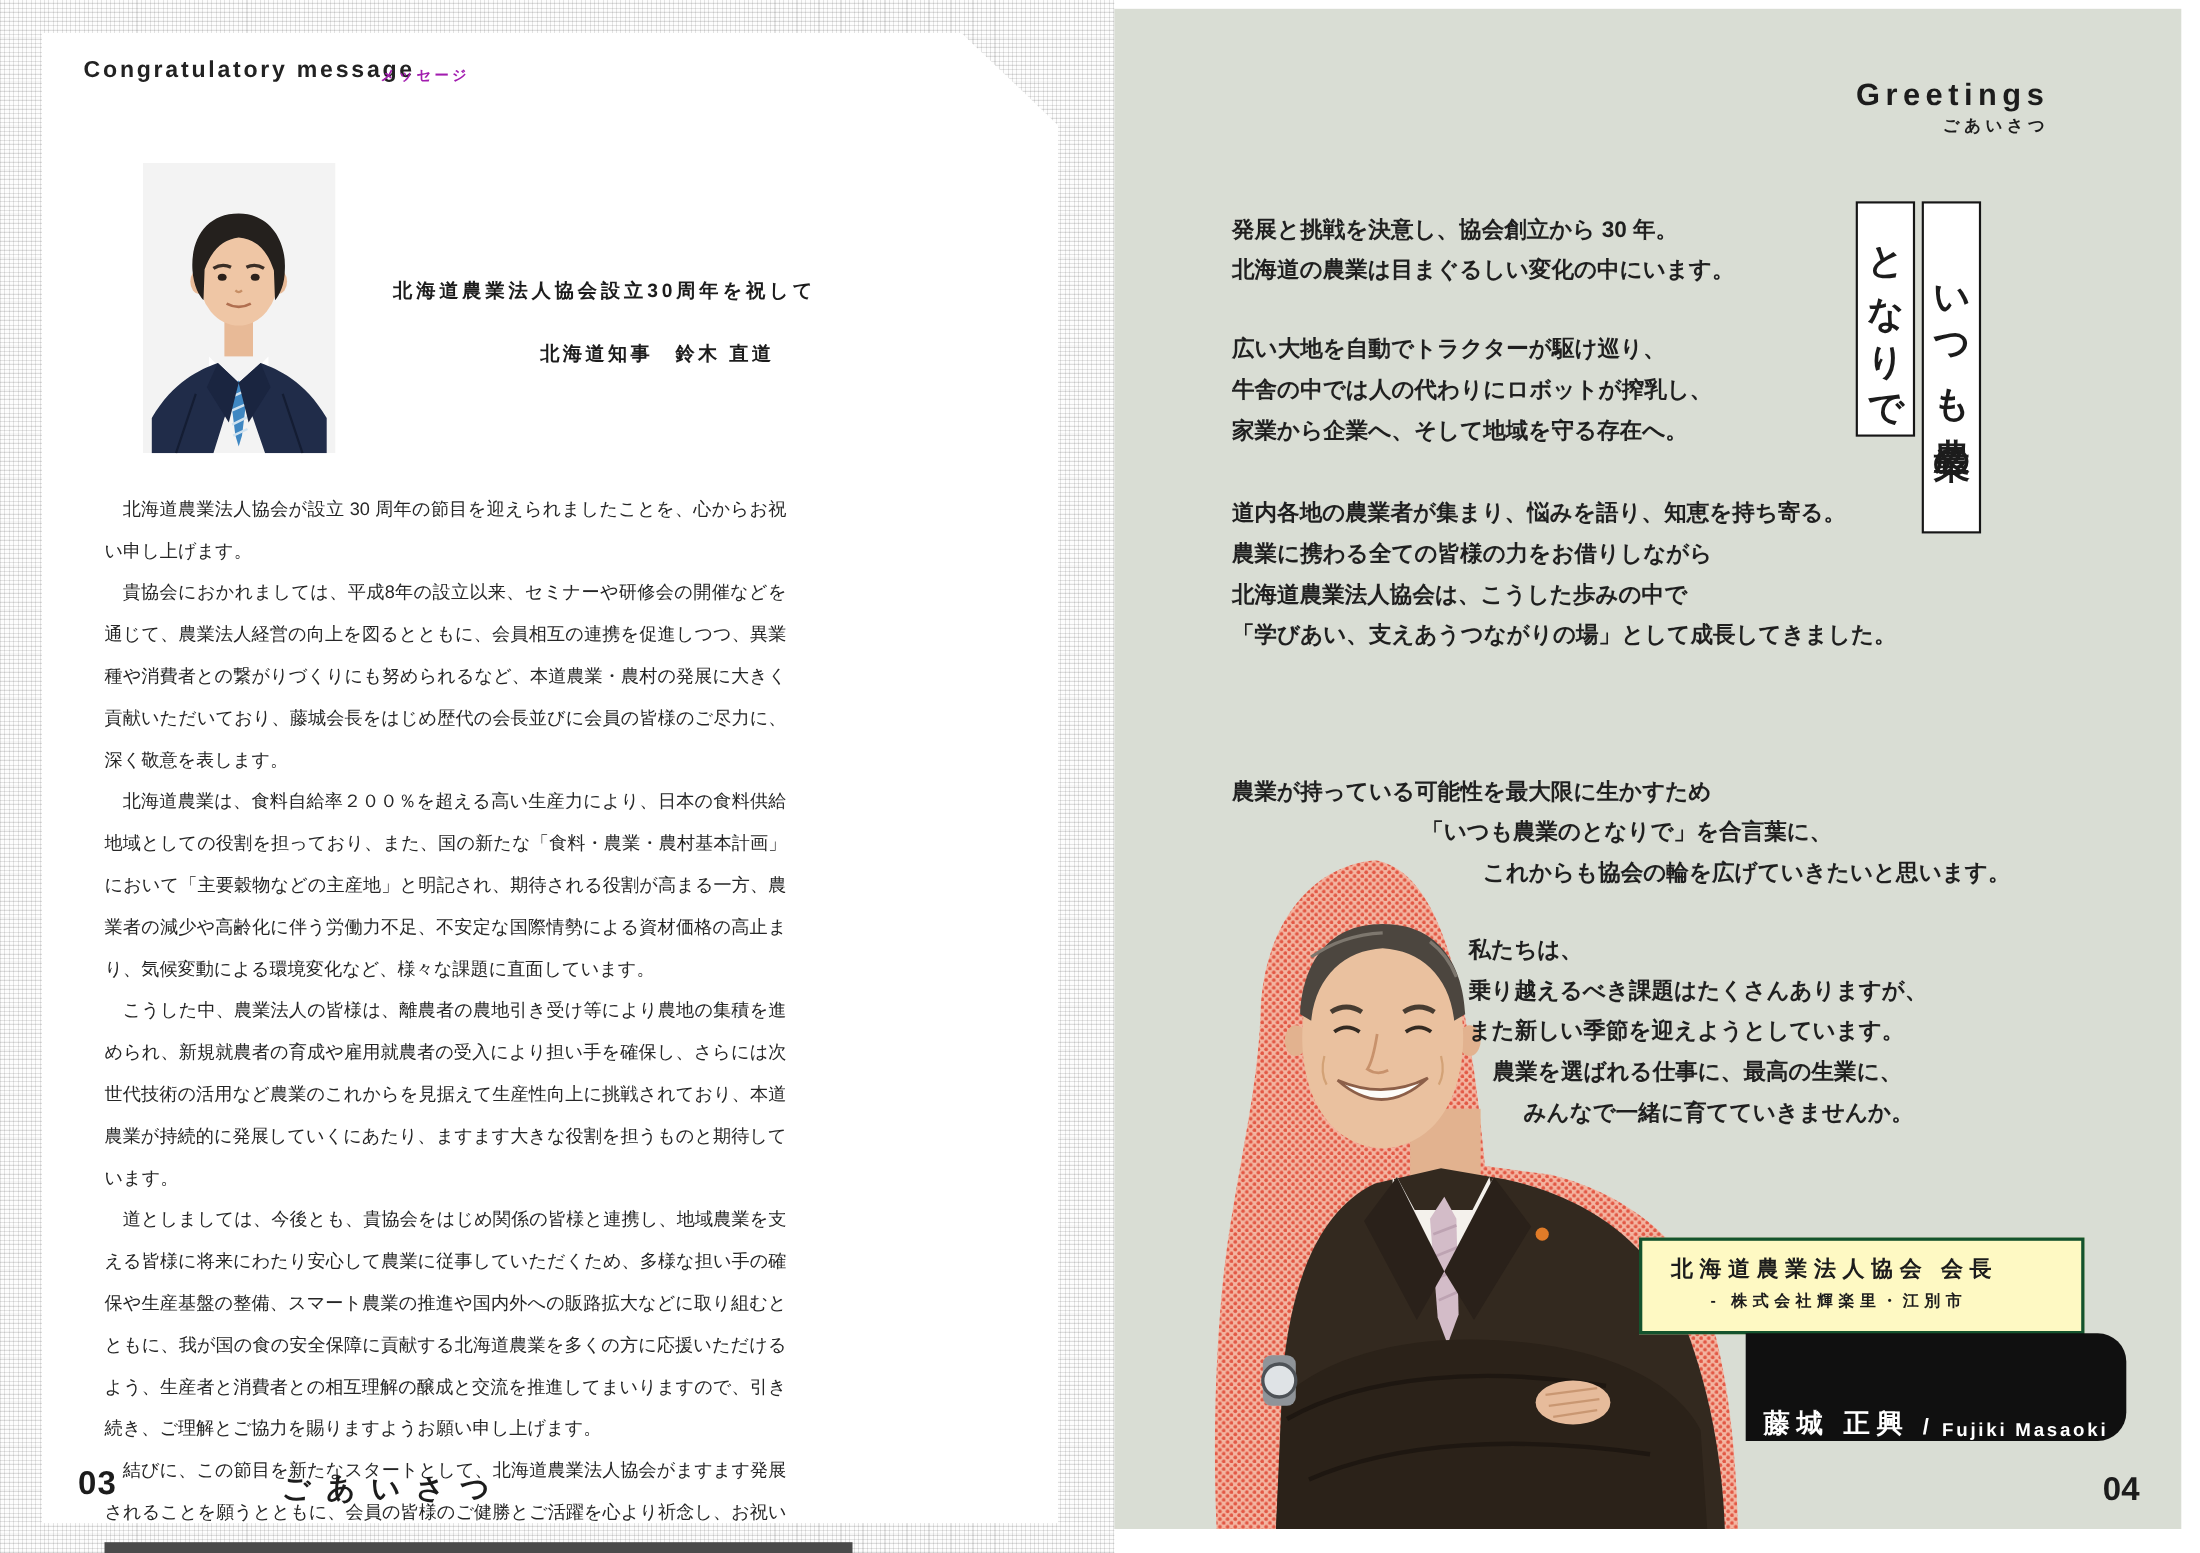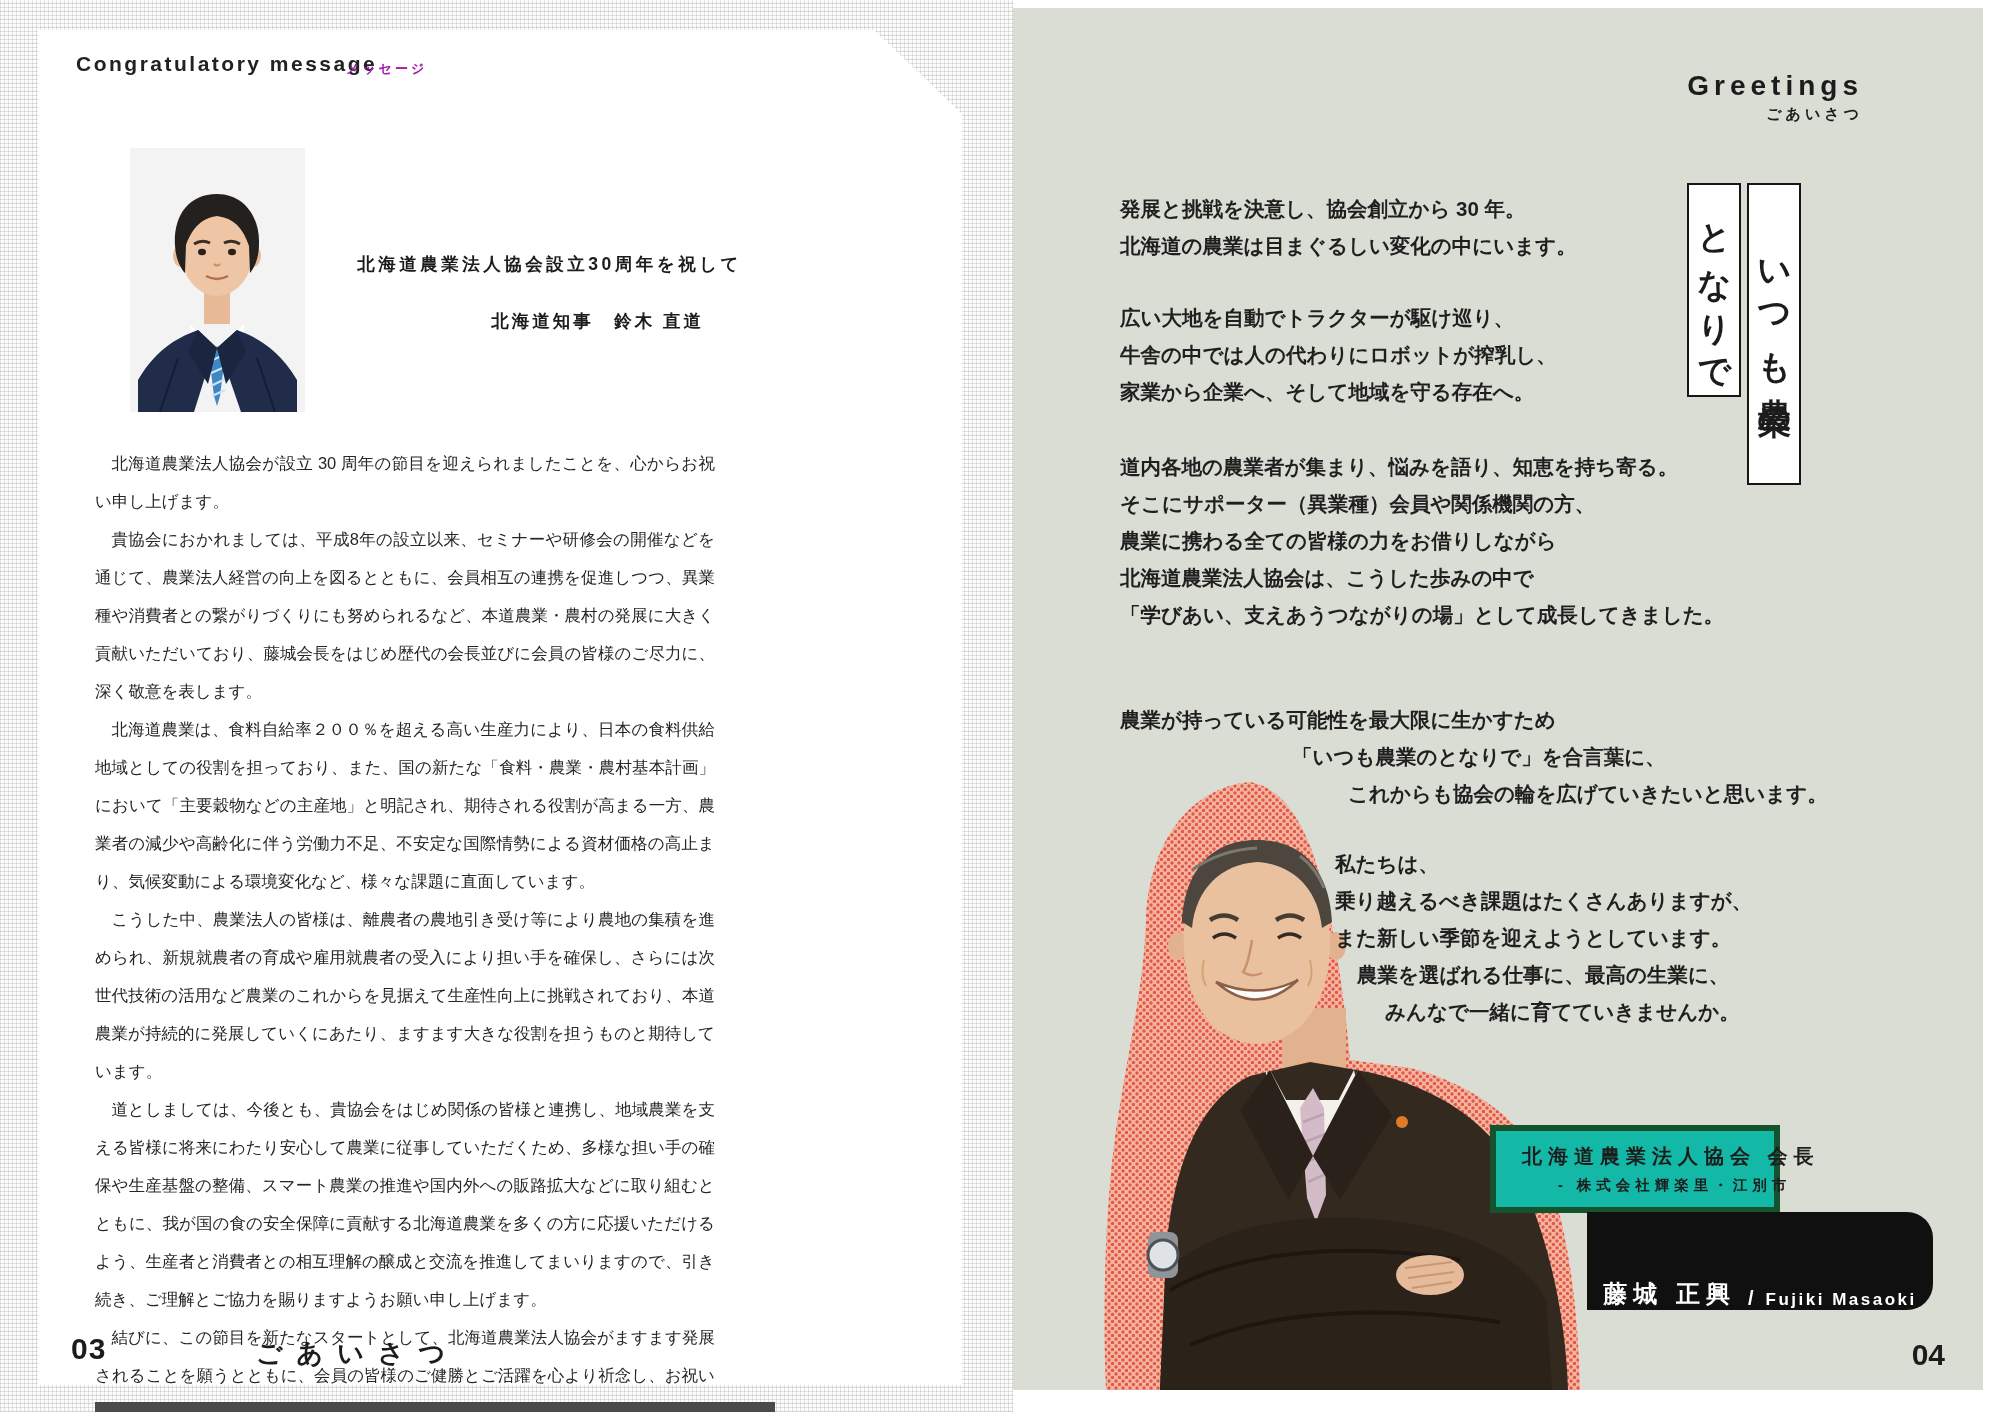--- a/index.html
+++ b/index.html
@@ -59,22 +59,22 @@
   .b2{top:291px;}
   .b3{top:440px;}
   .b4{top:693px;}
   .b4 .ind1{margin-left:172px;}
   .b4 .ind2{margin-left:228px;}
   .b5{left:322px;top:837px;}
   .b5 .ind1{margin-left:22px;}
   .b5 .ind2{margin-left:50px;}
   .chair-photo{position:absolute;left:87px;top:762px;width:530px;height:620px;z-index:2;}
   .name-box{
-    position:absolute;left:477px;top:1117px;width:290px;height:88px;
-    background:#14b8a6;border:6px solid #14532d;box-sizing:border-box;z-index:4;
+    position:absolute;left:477px;top:1117px;width:405px;height:88px;
+    background:#fef9c3;border:3px solid #14532d;box-sizing:border-box;z-index:4;
   }
   .name-box .l1{margin:12px 0 0 26px;font-size:20px;font-weight:bold;letter-spacing:6px;white-space:nowrap;}
   .name-box .l2{margin:6px 0 0 62px;font-size:14.5px;font-weight:bold;letter-spacing:5px;white-space:nowrap;}
   .name-plate{
     position:absolute;left:574px;top:1204px;width:346px;height:98px;
     background:#101010;border-radius:0 26px 26px 0;z-index:5;
     display:flex;align-items:flex-end;justify-content:center;gap:12px;color:#ffffff;white-space:nowrap;
   }
   .name-plate .ja{font-size:24px;font-weight:bold;letter-spacing:6px;}
   .name-plate .sep{font-size:20px;font-weight:bold;}
@@ -185,21 +185,20 @@
     <div>発展と挑戦を決意し、協会創立から 30 年。</div>
     <div>北海道の農業は目まぐるしい変化の中にいます。</div>
   </div>
   <div class="blk b2">
     <div>広い大地を自動でトラクターが駆け巡り、</div>
     <div>牛舎の中では人の代わりにロボットが搾乳し、</div>
     <div>家業から企業へ、そして地域を守る存在へ。</div>
   </div>
   <div class="blk b3">
     <div>道内各地の農業者が集まり、悩みを語り、知恵を持ち寄る。</div>
-    <div>そこにサポーター（異業種）会員や関係機関の方、</div>
     <div>農業に携わる全ての皆様の力をお借りしながら</div>
     <div>北海道農業法人協会は、こうした歩みの中で</div>
     <div>「学びあい、支えあうつながりの場」として成長してきました。</div>
   </div>
   <div class="blk b4">
     <div>農業が持っている可能性を最大限に生かすため</div>
     <div class="ind1">「いつも農業のとなりで」を合言葉に、</div>
     <div class="ind2">これからも協会の輪を広げていきたいと思います。</div>
   </div>
   <div class="blk b5">

